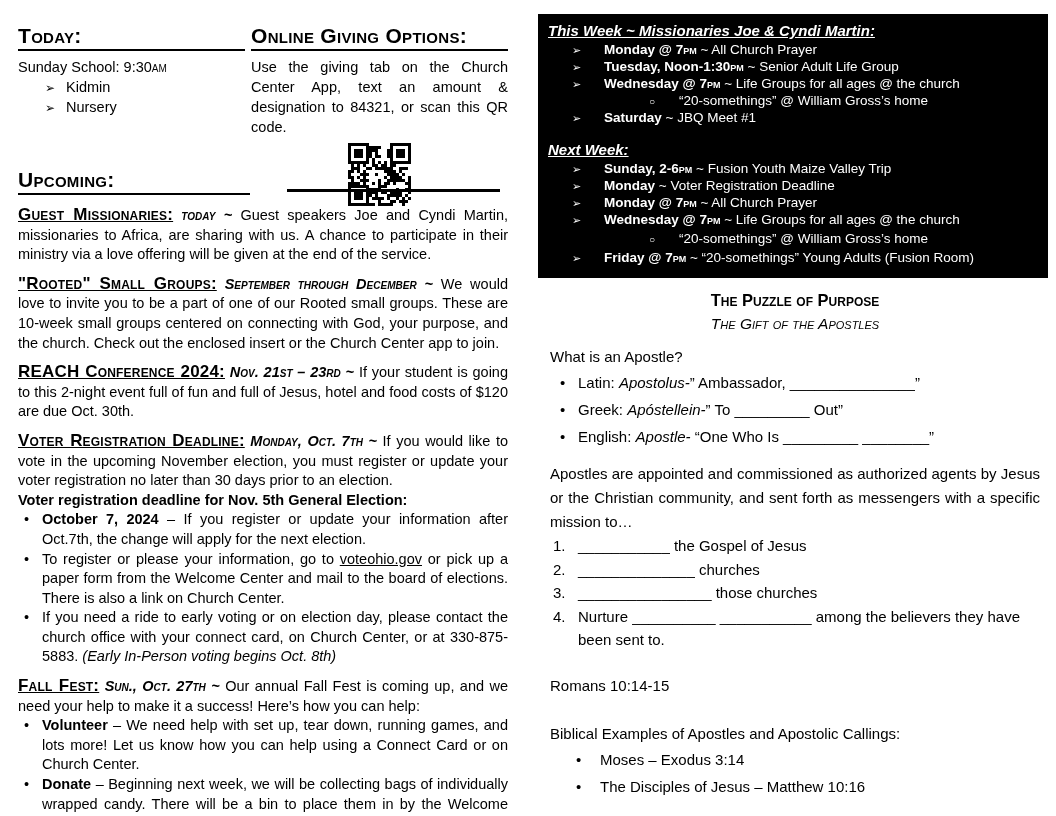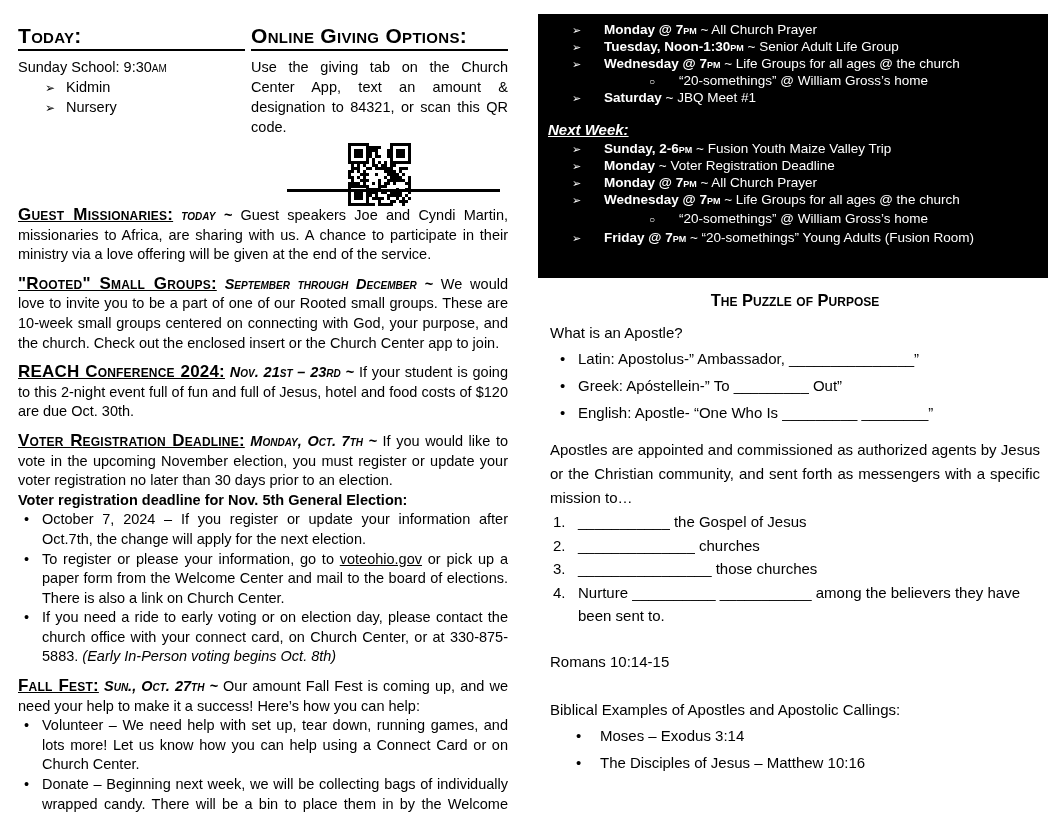--- a/index.html
+++ b/index.html
@@ -24,21 +24,21 @@
   .upcoming-row{position:relative;margin-top:2px;height:28px}
   .upcoming-row .bighead{width:232px;display:inline-block;margin-bottom:0}
   .qrline{position:absolute;left:269px;top:21px;width:213px;height:3px;background:#000}
 
   .notice{margin-top:9px;font-size:14.5px;line-height:19.6px;text-align:justify}
   .ntitle{font-size:17px;font-weight:bold;font-variant:small-caps;text-decoration:underline;letter-spacing:.2px}
   .nsub{font-weight:bold;font-style:italic;font-variant:small-caps}
   .nboldline{font-weight:bold;text-align:left}
   .lbullet{position:relative;padding-left:24px;font-size:14.5px;line-height:19.6px;text-align:justify}
   .dot{position:absolute;left:6px}
-  .blead{font-weight:normal}
+  .blead{font-weight:bold}
   .ulink{text-decoration:underline;color:#000;cursor:pointer}
   .ital{font-style:italic}
 
   
   .blackbox{position:absolute;left:538px;top:14px;width:510px;height:264px;background:#000;color:#fff;
             padding:7px 10px;overflow:hidden}
   .bx-title{font-size:15px;font-weight:bold;font-style:italic;line-height:20px;text-decoration:underline}
   .bx-item{position:relative;padding-left:56px;font-size:13.5px;line-height:17px}
   .bx-arrow{position:absolute;left:24px;font-size:11px;top:1px}
   .bx-lead{font-weight:bold}
@@ -47,21 +47,21 @@
   .bx-circle{position:absolute;left:101px;font-size:10px;top:1px}
   .bx-gap{height:14px}
 
   .sermon{position:absolute;left:550px;top:288px;width:490px;font-size:15px}
   .s-title{text-align:center;font-weight:bold;font-variant:small-caps;font-size:16.5px;line-height:24px}
   .s-sub{text-align:center;font-style:italic;font-variant:small-caps;font-size:15.5px;line-height:24px}
   .s-ref{text-align:center;line-height:24px}
   .s-q{margin-top:8px;line-height:25px}
   .s-def{position:relative;padding-left:28px;line-height:27px}
   .s-def .dot{left:10px}
-  .term{}
+  .term{font-style:italic}
   .s-para{margin-top:12px;line-height:24px;text-align:justify}
   .s-num{position:relative;padding-left:28px;line-height:23.5px}
   .s-num .num{position:absolute;left:3px}
   .s-scripture{margin-top:22px;line-height:24px}
   .s-exh{margin-top:24px;line-height:24px}
   .s-ex{position:relative;padding-left:50px;line-height:27px}
   .s-ex .dot{left:26px}
 </style>
 </head>
 <body>
@@ -324,20 +324,21 @@
             <i style="left:33px;top:60px"></i>
             <i style="left:36px;top:60px"></i>
             <i style="left:39px;top:60px"></i>
             <i style="left:42px;top:60px"></i>
             <i style="left:54px;top:60px"></i>
           </div>
       </div>
     </div>
 
     <div class="upcoming-row">
+      <div class="bighead">Upcoming:</div>
       <div class="qrline"></div>
     </div>
 
     <p class="notice">
       <span class="ntitle">Guest Missionaries:</span>
       <span class="nsub">today ~</span>
       <span>Guest speakers Joe and Cyndi Martin, missionaries to Africa, are sharing with us.  A chance to participate in their ministry via a love offering will be given at the end of the service.</span>
     </p>
 
     <p class="notice">
@@ -367,53 +368,55 @@
       </div>
       <div class="lbullet">
         <span class="dot">•</span><span>If you need a ride to early voting or on election day, please contact the church office with your connect card, on Church Center, or at 330-875-5883.  </span><span class="ital">(Early In-Person voting begins Oct. 8th)</span>
       </div>
     </div>
 
     <div class="notice">
       <p>
         <span class="ntitle">Fall Fest:</span>
         <span class="nsub">Sun., Oct. 27th ~</span>
-        <span>Our amount Fall Fest is coming up, and we need your help to make it a success!  Here’s how you can help:</span>
+        <span>Our annual Fall Fest is coming up, and we need your help to make it a success!  Here’s how you can help:</span>
       </p>
       <div class="lbullet">
         <span class="dot">•</span><span class="blead">Volunteer</span><span> – We need help with set up, tear down, running games, and lots more!  Let us know how you can help using a Connect Card or on Church Center.</span>
       </div>
       <div class="lbullet">
         <span class="dot">•</span><span class="blead">Donate</span><span> – Beginning next week, we will be collecting bags of individually wrapped candy.  There will be a bin to place them in by the Welcome Center.</span>
       </div>
     </div>
 
   </div>
 
   <div class="blackbox">
+    <div class="bx-title">This Week ~ Missionaries Joe &amp; Cyndi Martin:</div>
 
     <div class="bx-item"><span class="bx-arrow">➢</span><span class="bx-lead">Monday @ 7</span><span class="bx-sc">pm</span><span> ~ All Church Prayer</span></div>
     <div class="bx-item"><span class="bx-arrow">➢</span><span class="bx-lead">Tuesday, Noon-1:30</span><span class="bx-sc">pm</span><span> ~ Senior Adult Life Group</span></div>
     <div class="bx-item"><span class="bx-arrow">➢</span><span class="bx-lead">Wednesday @ 7</span><span class="bx-sc">pm</span><span> ~ Life Groups for all ages @ the church</span></div>
     <div class="bx-sub"><span class="bx-circle">○</span><span>“20-somethings” @ William Gross’s home</span></div>
     <div class="bx-item"><span class="bx-arrow">➢</span><span class="bx-lead">Saturday</span><span> ~ JBQ Meet #1</span></div>
 
     <div class="bx-gap"></div>
     <div class="bx-title">Next Week:</div>
 
     <div class="bx-item"><span class="bx-arrow">➢</span><span class="bx-lead">Sunday, 2-6</span><span class="bx-sc">pm</span><span> ~ Fusion Youth Maize Valley Trip</span></div>
     <div class="bx-item"><span class="bx-arrow">➢</span><span class="bx-lead">Monday</span><span> ~ Voter Registration Deadline</span></div>
     <div class="bx-item"><span class="bx-arrow">➢</span><span class="bx-lead">Monday @ 7</span><span class="bx-sc">pm</span><span> ~ All Church Prayer</span></div>
     <div class="bx-item"><span class="bx-arrow">➢</span><span class="bx-lead">Wednesday @ 7</span><span class="bx-sc">pm</span><span> ~ Life Groups for all ages @ the church</span></div>
     <div class="bx-sub" style="margin:2px 0"><span class="bx-circle">○</span><span>“20-somethings” @ William Gross’s home</span></div>
     <div class="bx-item"><span class="bx-arrow">➢</span><span class="bx-lead">Friday @ 7</span><span class="bx-sc">pm</span><span> ~ “20-somethings” Young Adults (Fusion Room)</span></div>
   </div>
 
   <div class="sermon">
     <div class="s-title">The Puzzle of Purpose</div>
+    <div class="s-sub">The Gift of the Apostles</div>
 
     <div class="s-q">What is an Apostle?</div>
 
     <div class="s-def"><span class="dot">•</span><span>Latin: </span><span class="term">Apostolus-</span><span>” Ambassador, _______________”</span></div>
     <div class="s-def"><span class="dot">•</span><span>Greek: </span><span class="term">Apóstellein-</span><span>” To _________ Out”</span></div>
     <div class="s-def"><span class="dot">•</span><span>English: </span><span class="term">Apostle-</span><span> “One Who Is _________ ________”</span></div>
 
     <p class="s-para">Apostles are appointed and commissioned as authorized agents by Jesus or the Christian community, and sent forth as messengers with a specific mission to…</p>
 
     <div class="s-num"><span class="num">1.</span><span>___________ the Gospel of Jesus</span></div>

